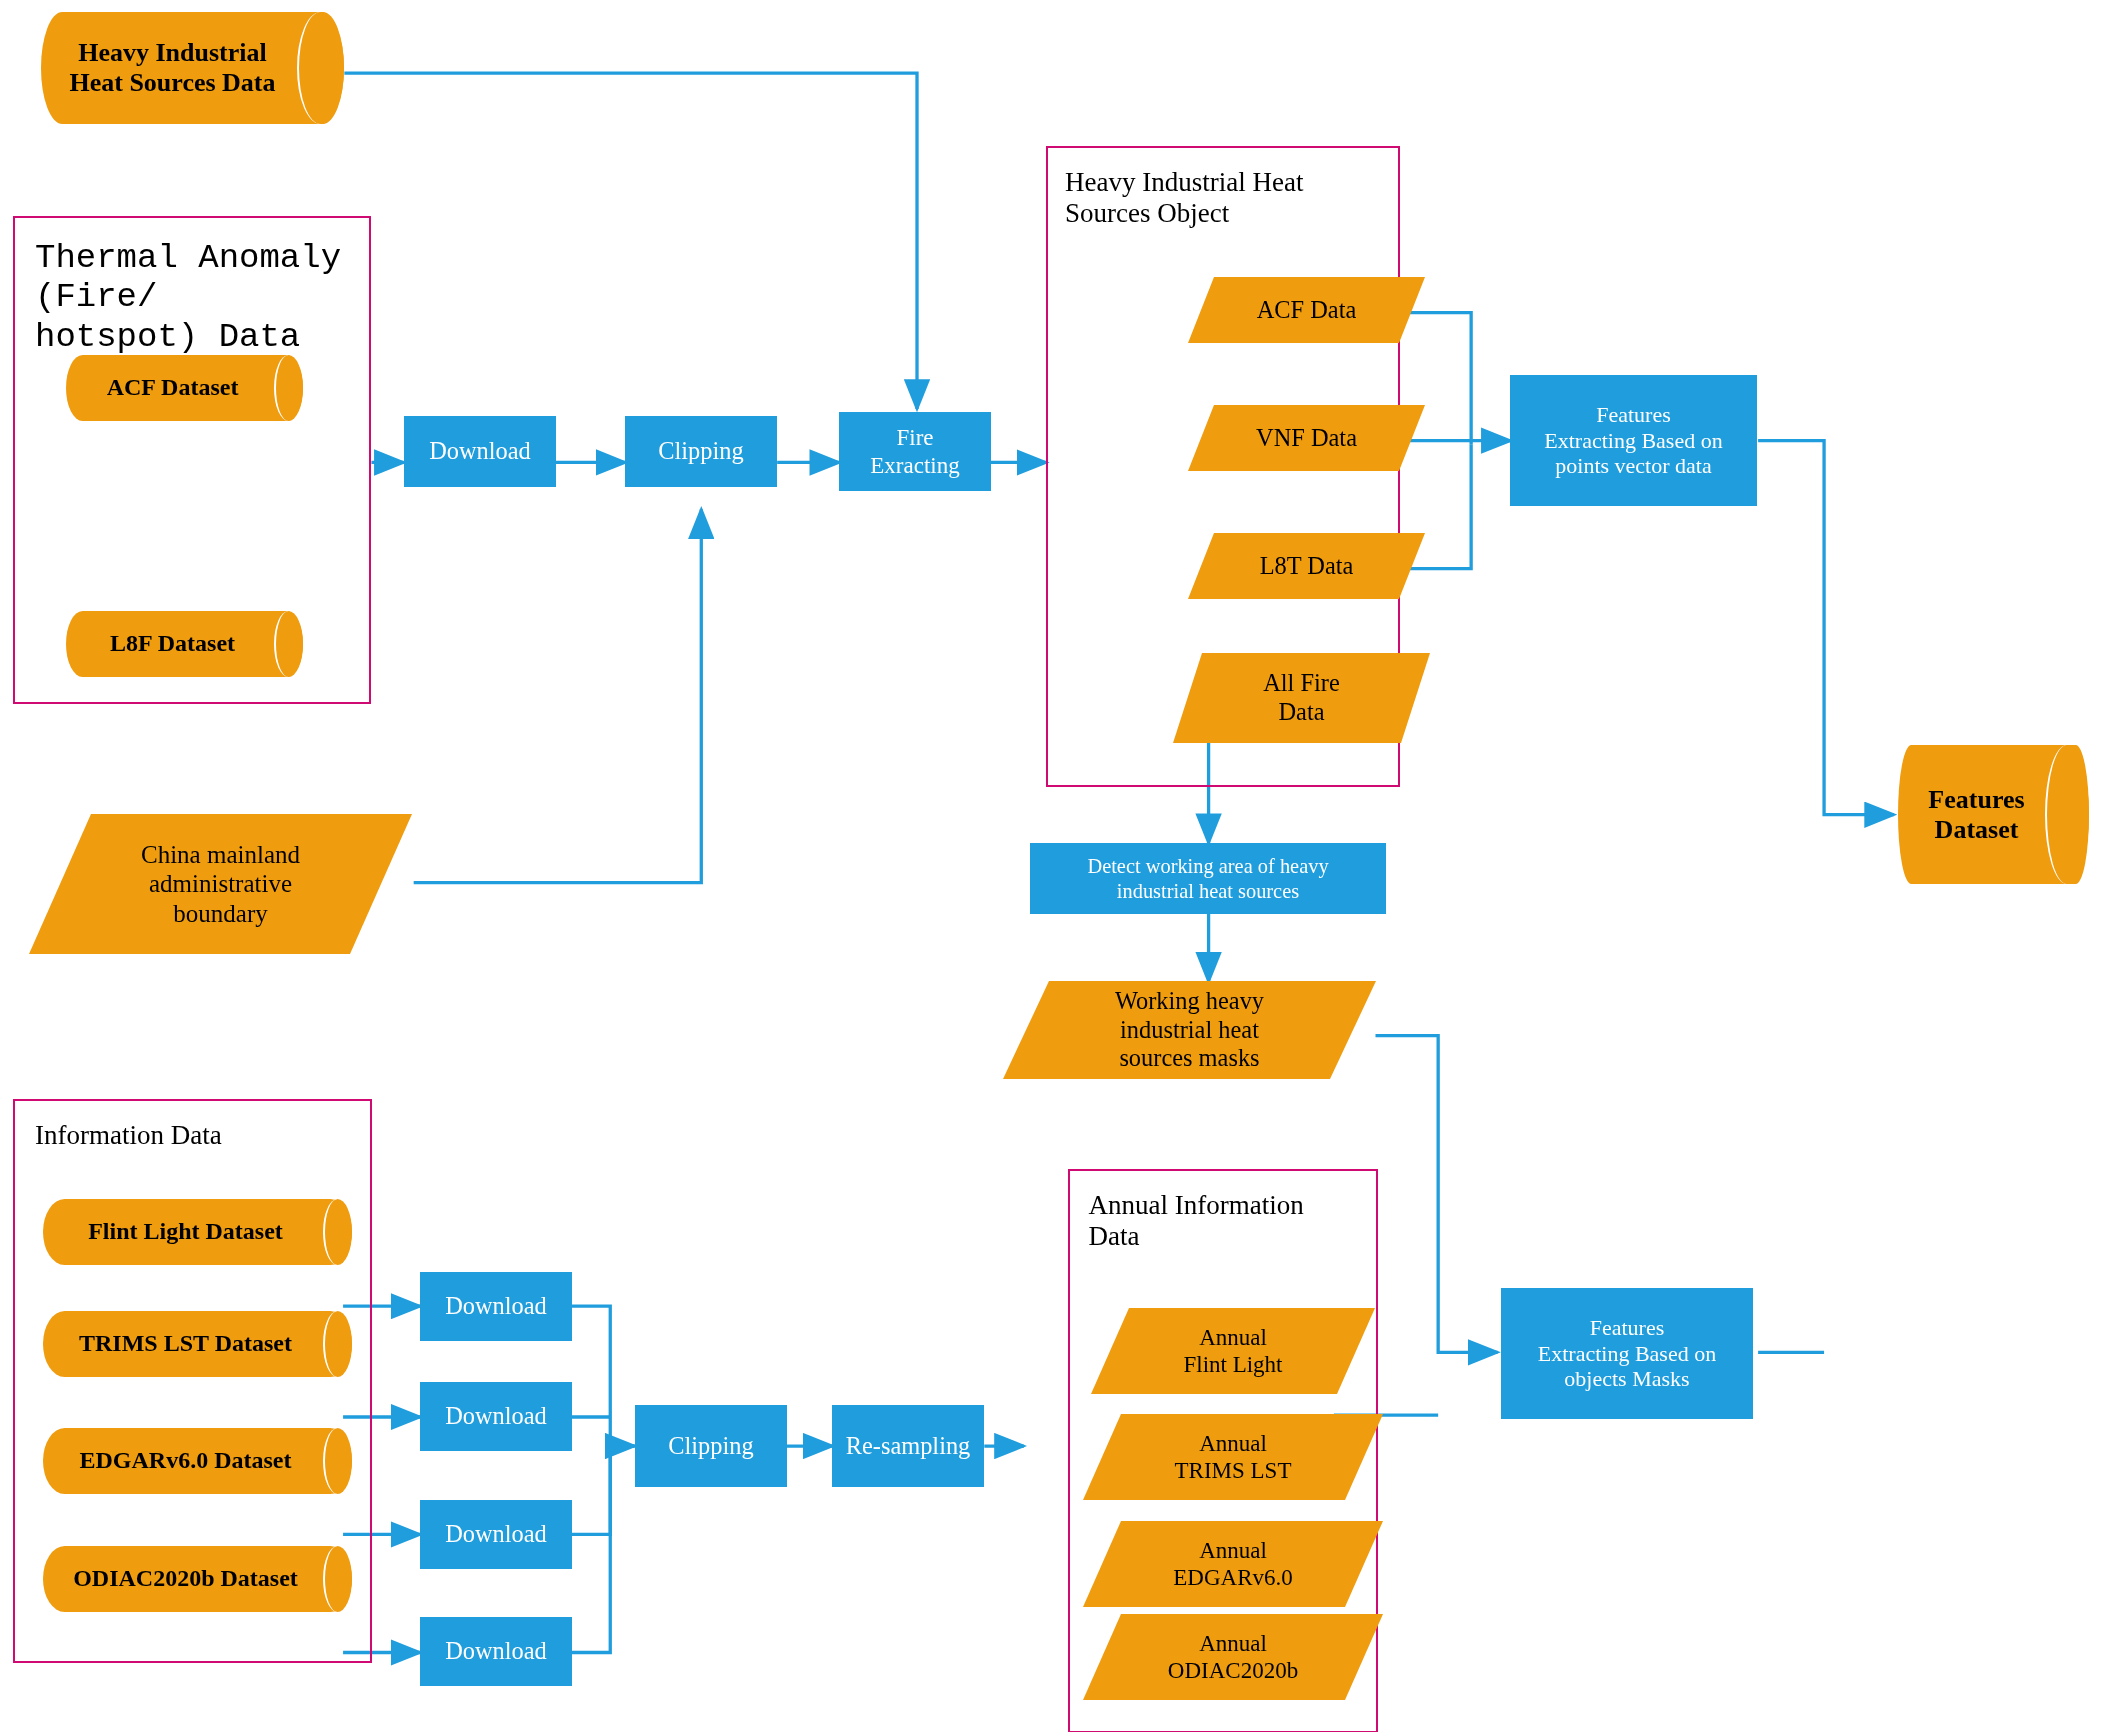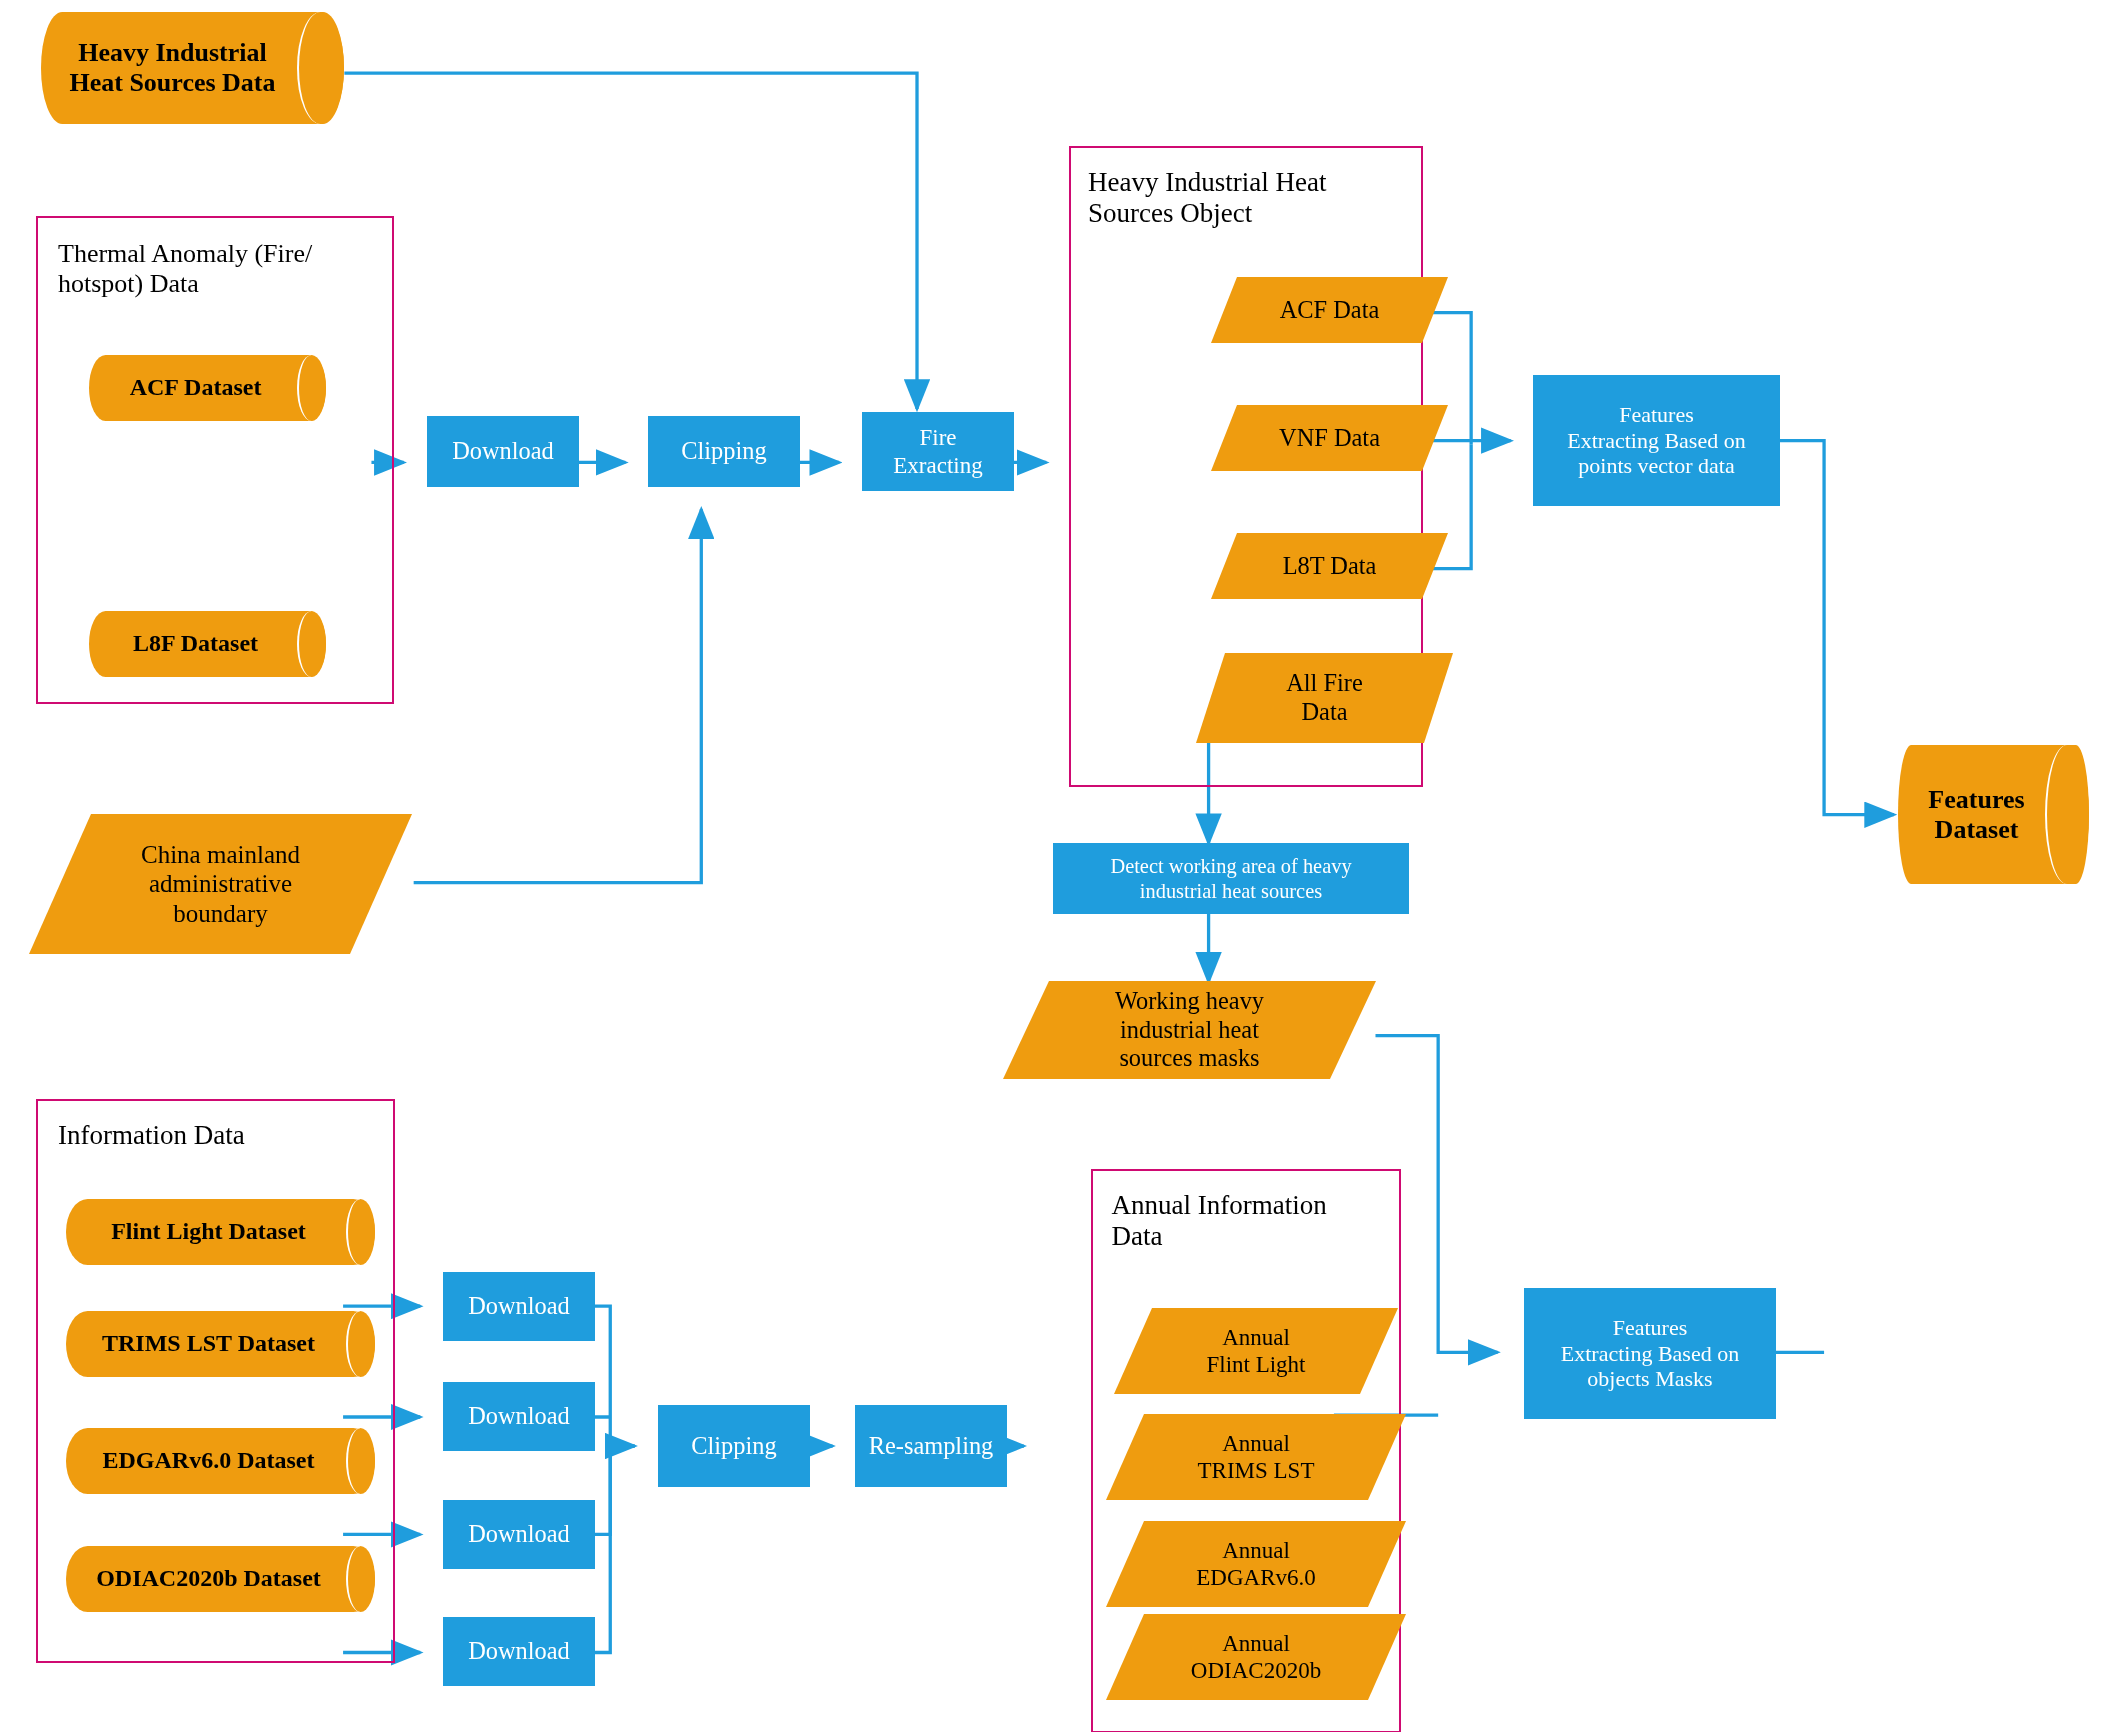--- a/index.html
+++ b/index.html
@@ -1,20 +1,20 @@
 <!DOCTYPE html>
 <html style="font-size:10.6px"><head>
 <meta charset="utf-8">
 <style>
   html,body{margin:0;padding:0;background:#ffffff;}
   body{width:2119px;height:1733px;font-family:"Liberation Serif",serif;}
   #canvas{position:relative;width:2119px;height:1733px;overflow:hidden;}
 
   
-  .node{position:absolute;box-sizing:border-box;display:flex;align-items:center;justify-content:center;text-align:center;margin-left:23px;}
+  .node{position:absolute;box-sizing:border-box;display:flex;align-items:center;justify-content:center;text-align:center;}
 
   
   .proc{background:#1f9ddd;color:#ffffff;}
   .proc span{display:block;line-height:1.18;padding:0 4px;}
 
   
   .group{border:2.6px solid #cf0a72;background:transparent;display:block;}
   .group > .group-title{position:absolute;color:#000;text-align:left;line-height:1.16;}
 
   
@@ -97,21 +97,21 @@
   </svg>
 
   <div class="cyl" style="left:41px;top:12px;width:303px;height:112px;font-size:26px;">
     <div class="cyl-body"></div>
     <div class="cyl-cap" style="width:47px;"></div>
     <div class="cyl-text" style="padding-right:40px;white-space:pre-line;">Heavy Industrial
 Heat Sources Data</div>
   </div>
 
   <div class="group node" style="left:13px;top:216px;width:358px;height:488px;">
-    <div class="group-title" style="left:20px;top:21px;font-size:26px;white-space:pre-line;">Thermal Anomaly (Fire/
+    <div class="group-title" style="left:20px;top:21px;font-size:34px;white-space:pre-line;font-family:Liberation Mono, monospace;">Thermal Anomaly (Fire/
 hotspot) Data</div>
 
     <div class="cyl" style="left:51px;top:137px;width:237px;height:66px;font-size:24px;">
       <div class="cyl-body"></div>
       <div class="cyl-cap" style="width:29px;"></div>
       <div class="cyl-text" style="padding-right:24px;">ACF Dataset</div>
     </div>
 
 
     <div class="cyl" style="left:51px;top:393px;width:237px;height:66px;font-size:24px;">

